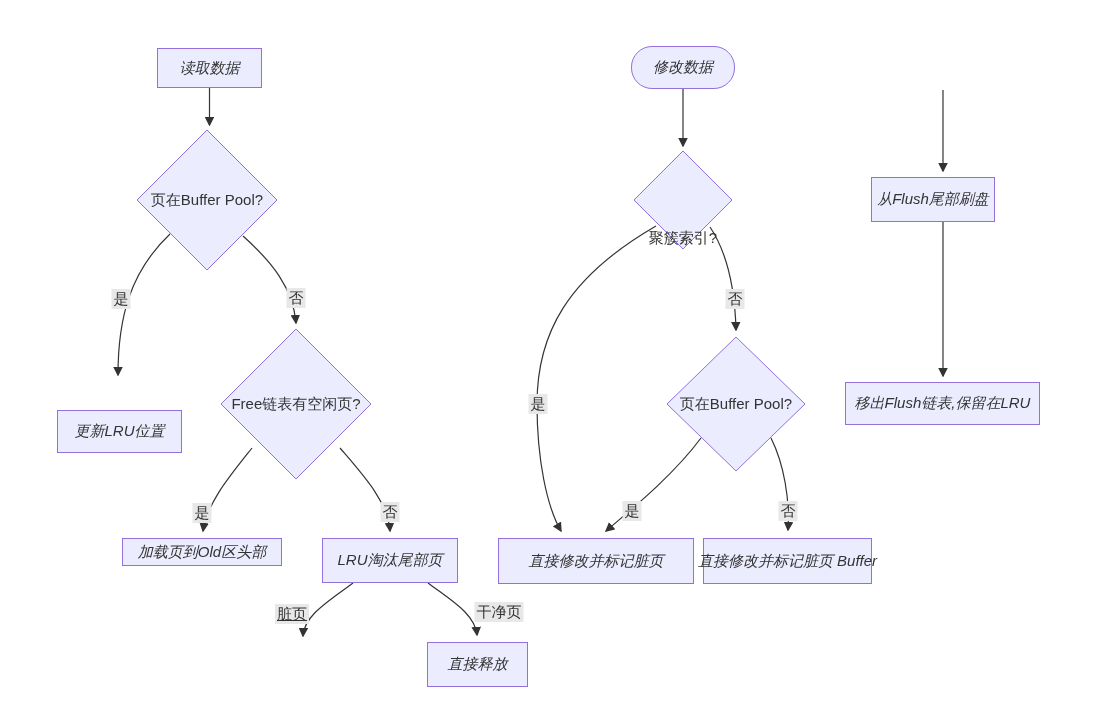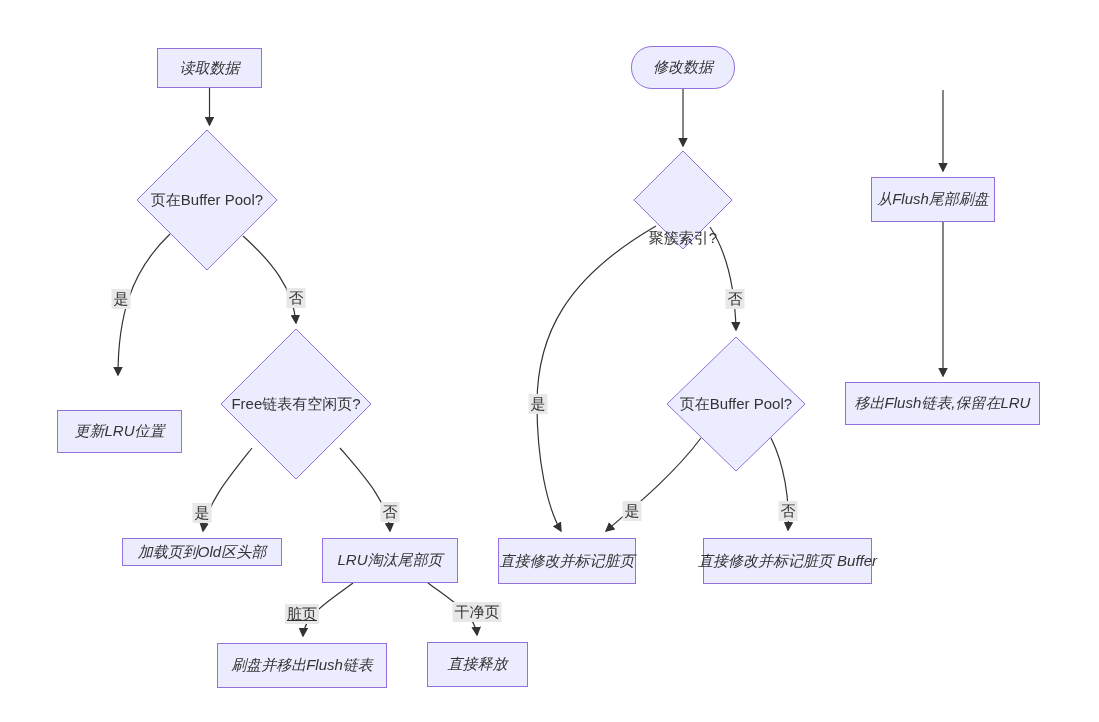--- a/index.html
+++ b/index.html
@@ -108,30 +108,27 @@
   </div>
   <div class="node" style="left:57px; top:382px; width:125px; height:43px;margin-top:28px;">
     <span>更新LRU位置</span>
   </div>
   <div class="node" style="left:122px; top:538px; width:160px; height:28px;">
     <span>加载页到Old区头部</span>
   </div>
   <div class="node" style="left:322px; top:538px; width:136px; height:45px;">
     <span>LRU淘汰尾部页</span>
   </div>
-  <div class="node" style="left:217px; top:643px; width:170px; height:45px;">
-    <span>刷盘并移出Flush链表</span>
-  </div>
   <div class="node" style="left:427px; top:642px; width:101px; height:45px;">
     <span>直接释放</span>
   </div>
   <div class="node" style="left:631px; top:46px; width:104px; height:43px;border-radius:21px;">
     <span>修改数据</span>
   </div>
-  <div class="node" style="left:498px; top:538px; width:138px; height:46px;">
+  <div class="node" style="left:498px; top:538px; width:196px; height:46px;">
     <span>直接修改并标记脏页</span>
   </div>
   <div class="node" style="left:703px; top:538px; width:169px; height:46px;">
     <span>直接修改并标记脏页 Buffer</span>
   </div>
   <div class="node" style="left:871px; top:177px; width:124px; height:45px;">
     <span>从Flush尾部刷盘</span>
   </div>
   <div class="node" style="left:845px; top:382px; width:195px; height:43px;">
     <span>移出Flush链表,保留在LRU</span>
@@ -139,20 +136,20 @@
 
   <div class="dlabel" style="left:207px; top:200px;">页在Buffer Pool?</div>
   <div class="dlabel" style="left:296px; top:404px;">Free链表有空闲页?</div>
   <div class="dlabel" style="left:683px; top:200px;margin-top:38px;">聚簇索引?</div>
   <div class="dlabel" style="left:736px; top:404px;">页在Buffer Pool?</div>
 
   <span class="elabel" style="left:121px; top:299px;">是</span>
   <span class="elabel" style="left:296px; top:298px;">否</span>
   <span class="elabel" style="left:202px; top:513px;">是</span>
   <span class="elabel" style="left:390px; top:512px;">否</span>
-  <span class="elabel" style="left:302px; top:614px;text-decoration:underline;">脏页</span>
-  <span class="elabel" style="left:477px; top:612px;">干净页</span>
+  <span class="elabel" style="left:292px; top:614px;text-decoration:underline;">脏页</span>
+  <span class="elabel" style="left:499px; top:612px;">干净页</span>
   <span class="elabel" style="left:538px; top:404px;">是</span>
   <span class="elabel" style="left:735px; top:299px;">否</span>
   <span class="elabel" style="left:632px; top:511px;">是</span>
   <span class="elabel" style="left:788px; top:511px;">否</span>
 
 </div>
 
 </body></html>

